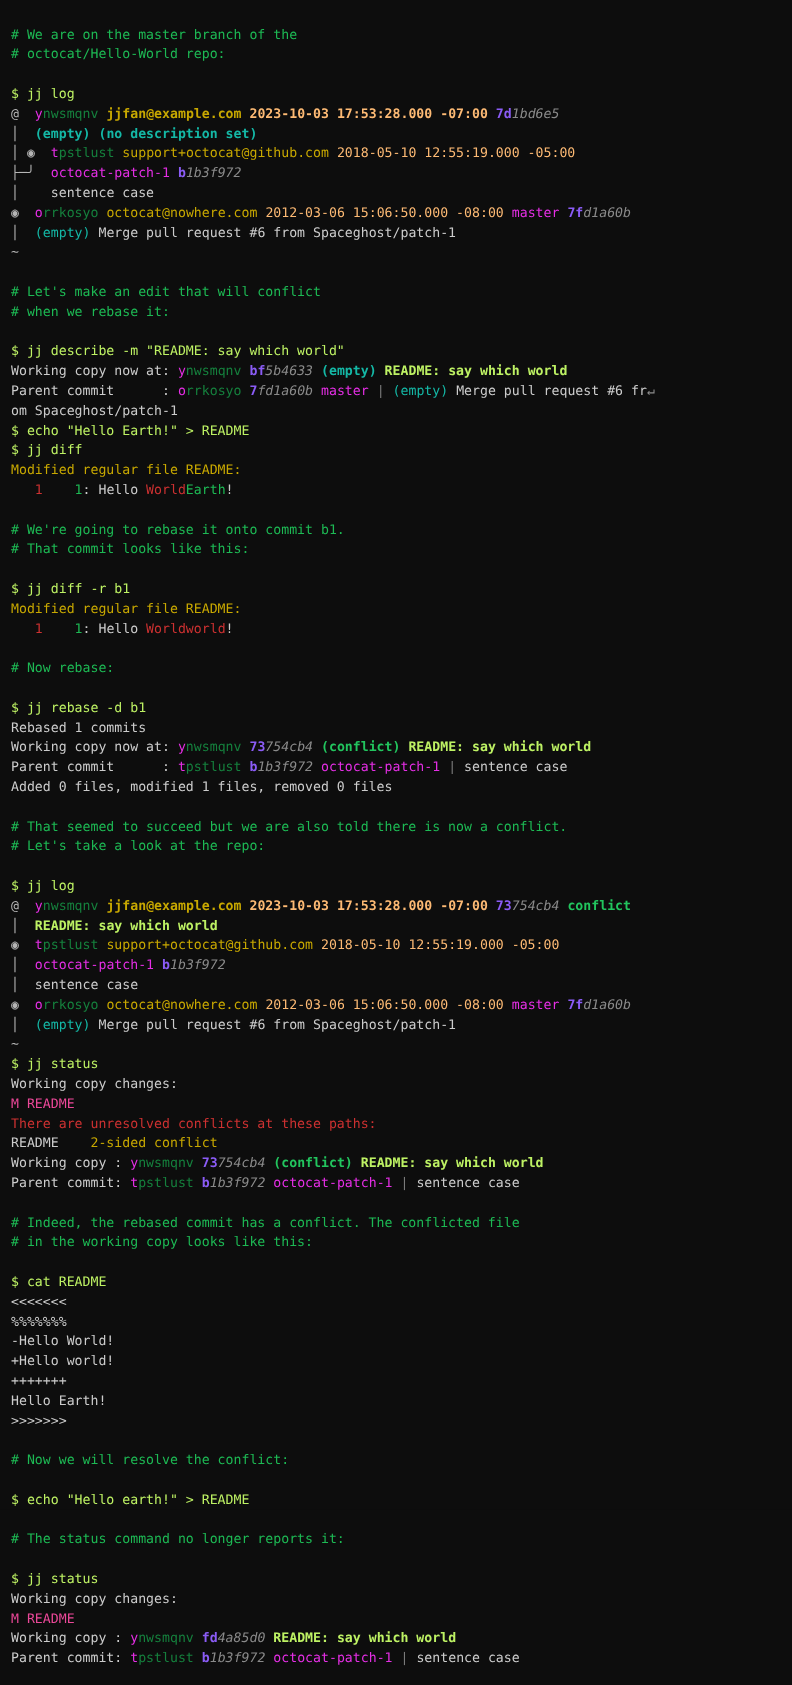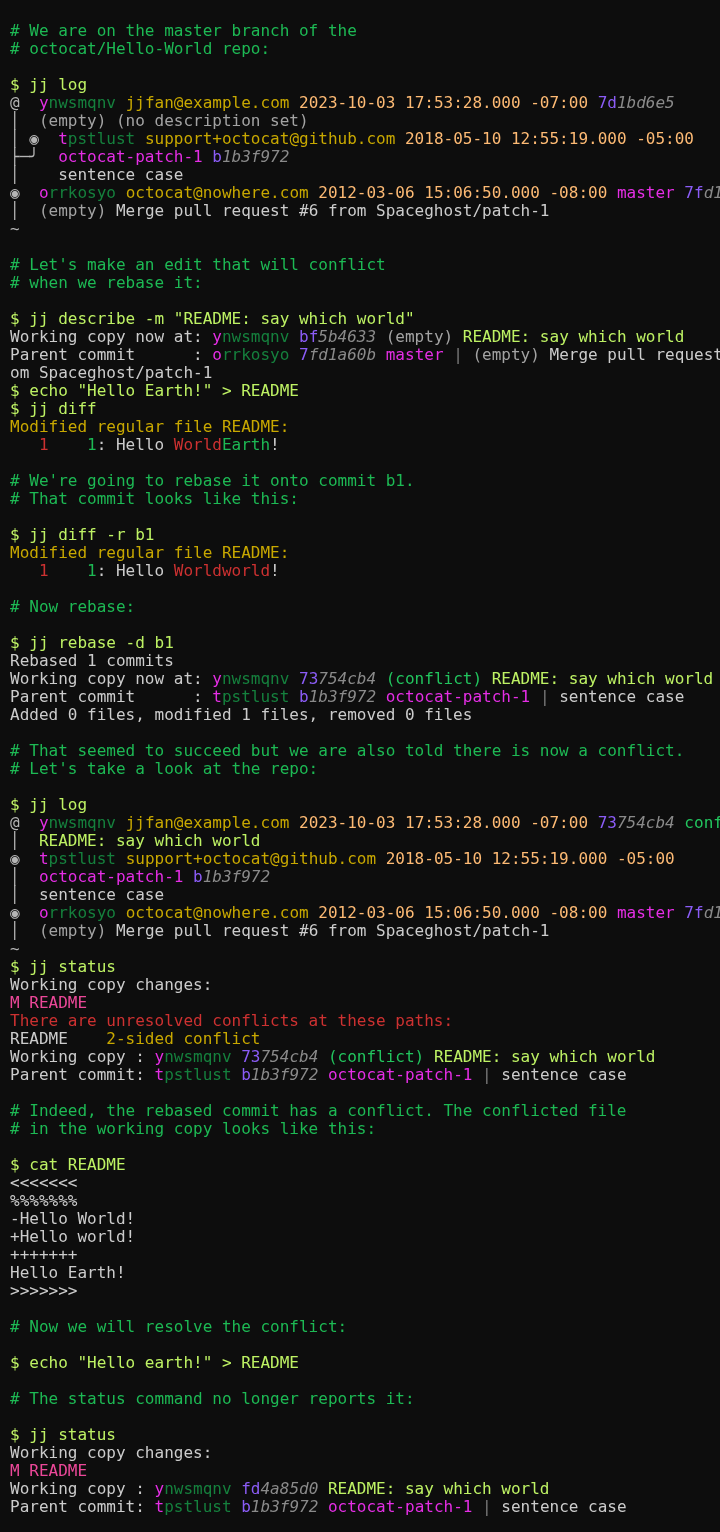--- a/index.html
+++ b/index.html
@@ -15,38 +15,38 @@
     font-family: "DejaVu Sans Mono", monospace;
   }
   #terminal {
     width: 720px;
     height: 1372px;
     box-sizing: border-box;
     padding: 22px 8px 0 10px;
     background: #0d0d0d;
     color: #cccccc;
     font-family: "DejaVu Sans Mono", monospace;
-    font-size: 16px;
+    font-size: 12px;
     line-height: 18px;
     letter-spacing: 0px;
     white-space: pre;
   }
   .line {
     height: 18px;
     line-height: 18px;
     white-space: pre;
     display: block;
   }
-  .b { font-weight: normal; }
+  .b { font-weight: bold; }
 
   
   .c-default  { color: #cccccc; }
   .c-white    { color: #bef264; }
   .c-green    { color: #1db954; }
-  .c-brgreen  { color: #a3a3a3; }
+  .c-brgreen  { color: #14b8a6; }
   .c-yellow   { color: #c8a800; }
   .c-blue     { color: #ec4899; }
   .c-brblue   { color: #8b5cf6; }
   .c-magenta  { color: #15803d; }
   .c-brmagenta{ color: #e52ee5; }
   .c-cyan     { color: #fdba74; }
   .c-red      { color: #cd3131; }
   .c-brred    { color: #22c55e; }
   .c-gray     { color: #8a8a8a; font-style: italic; }
   .c-dim      { color: #7a7a7a; }

